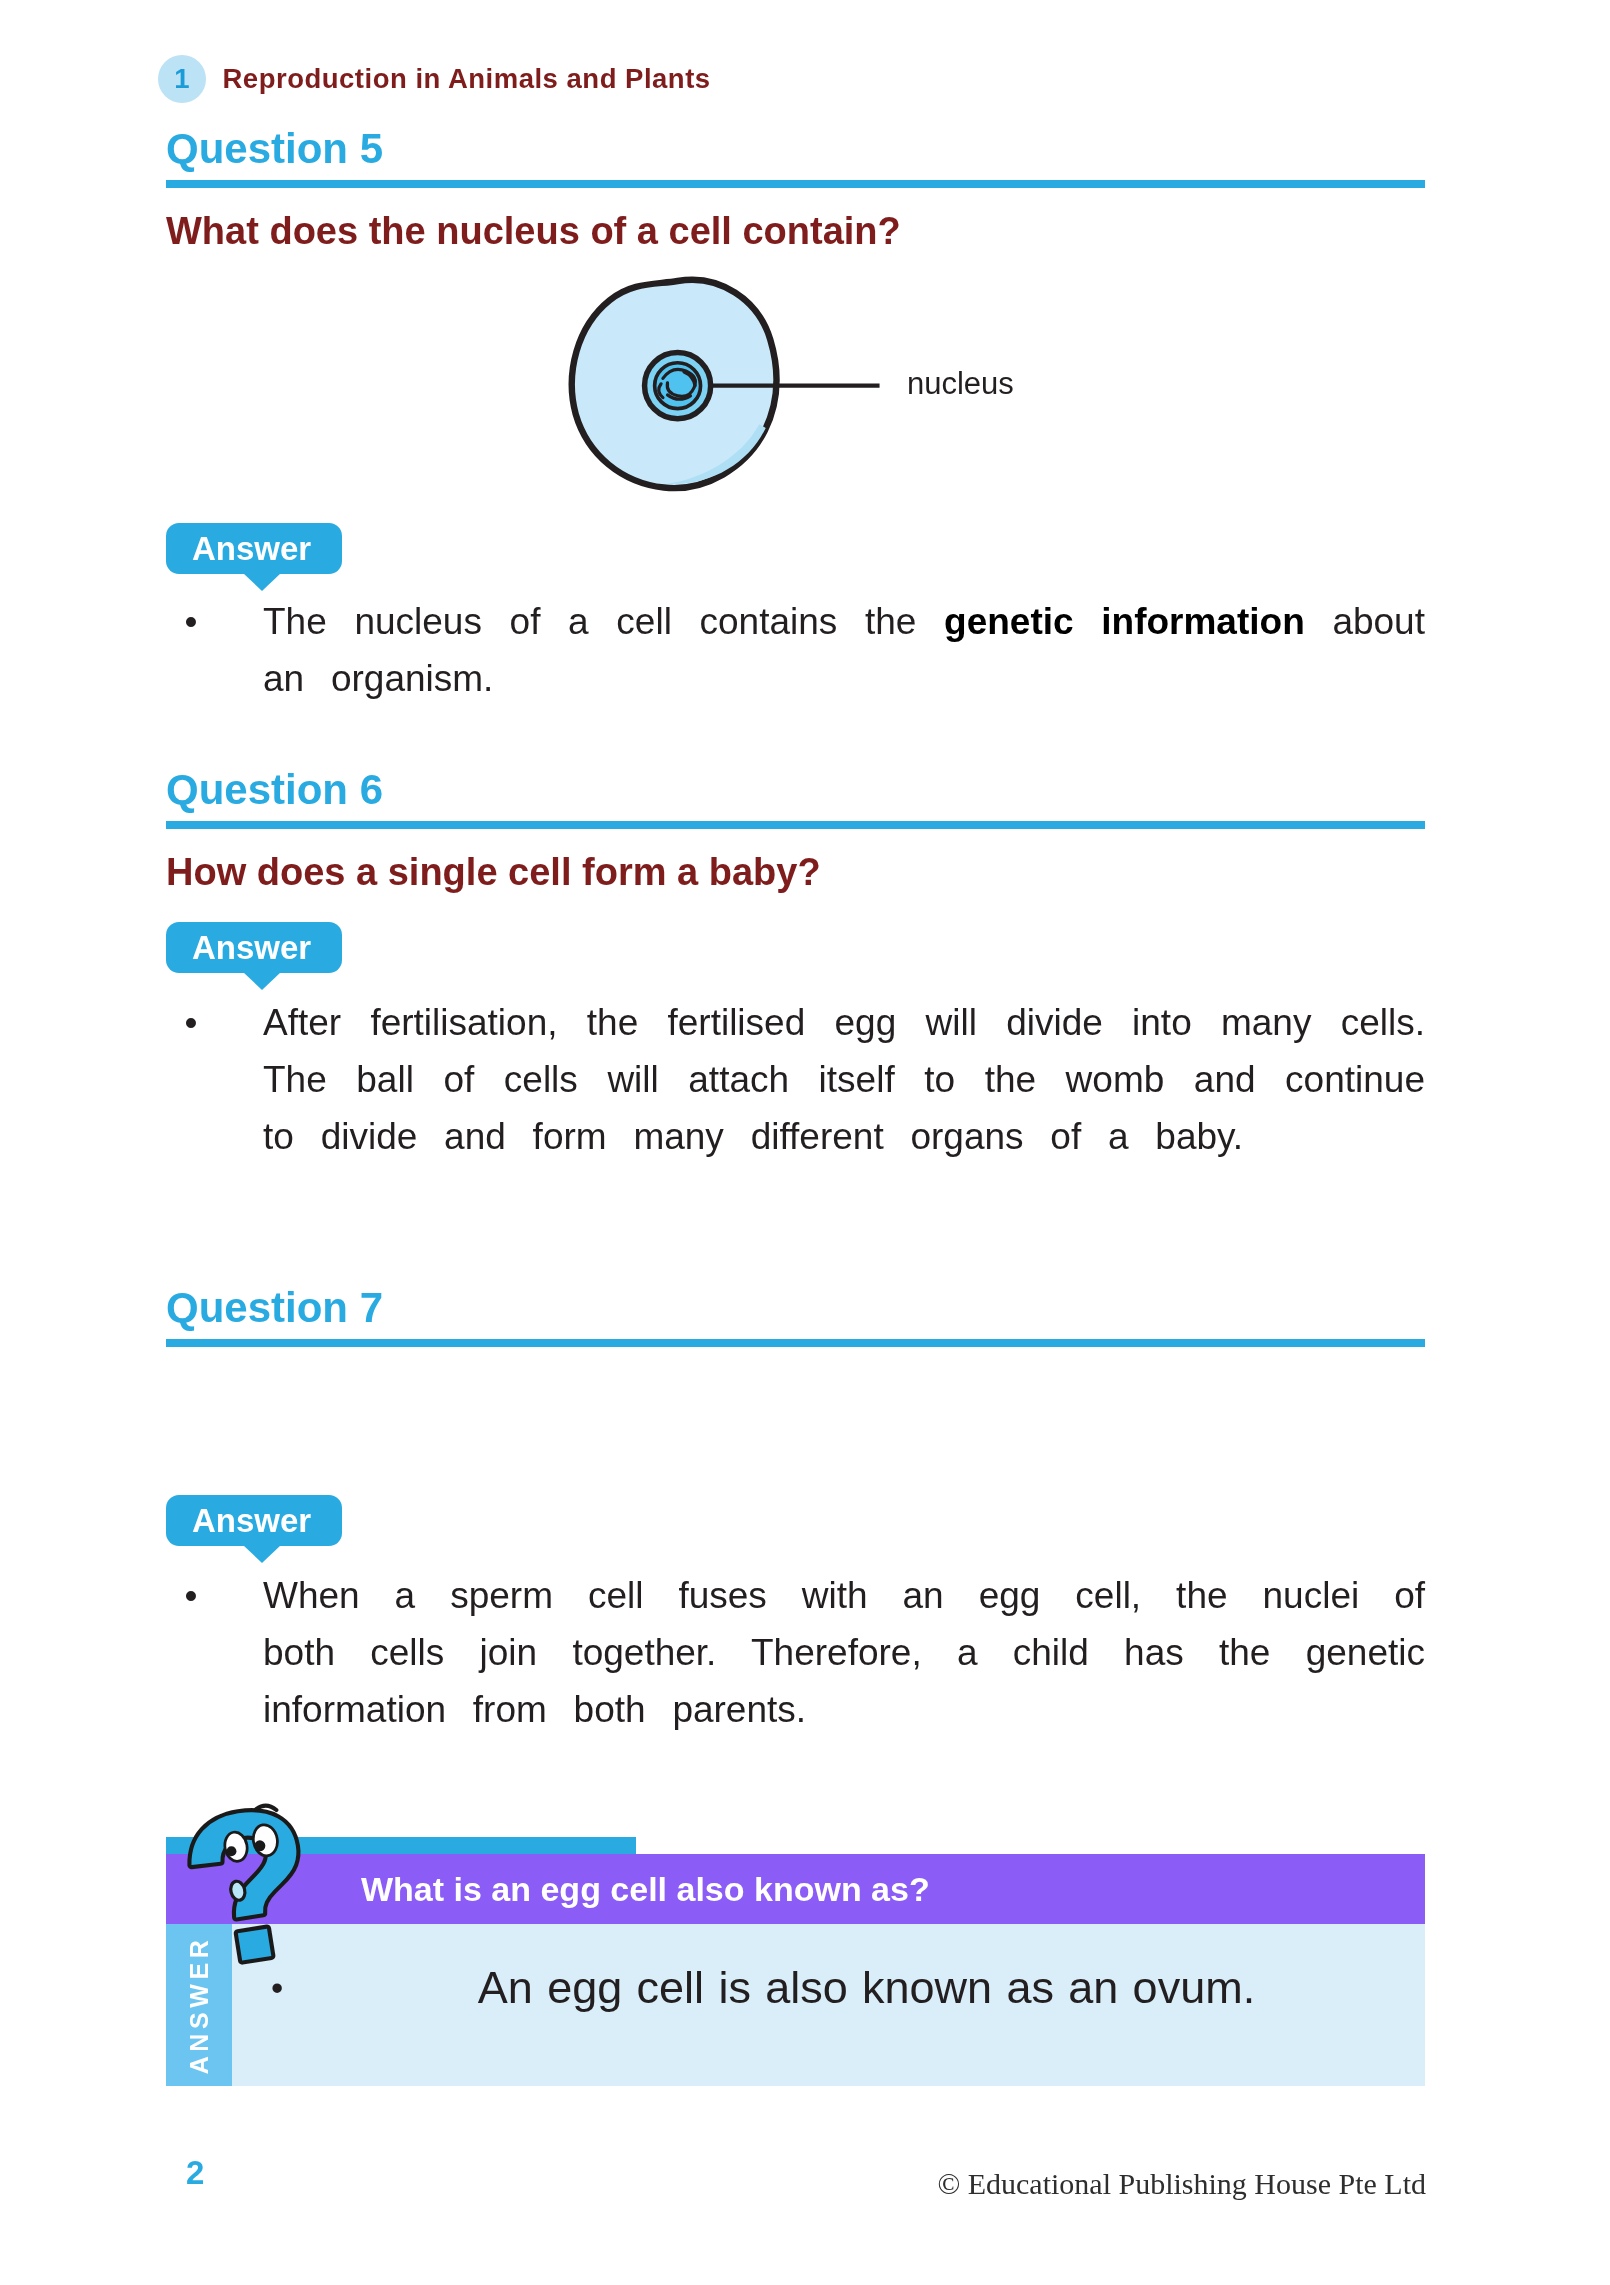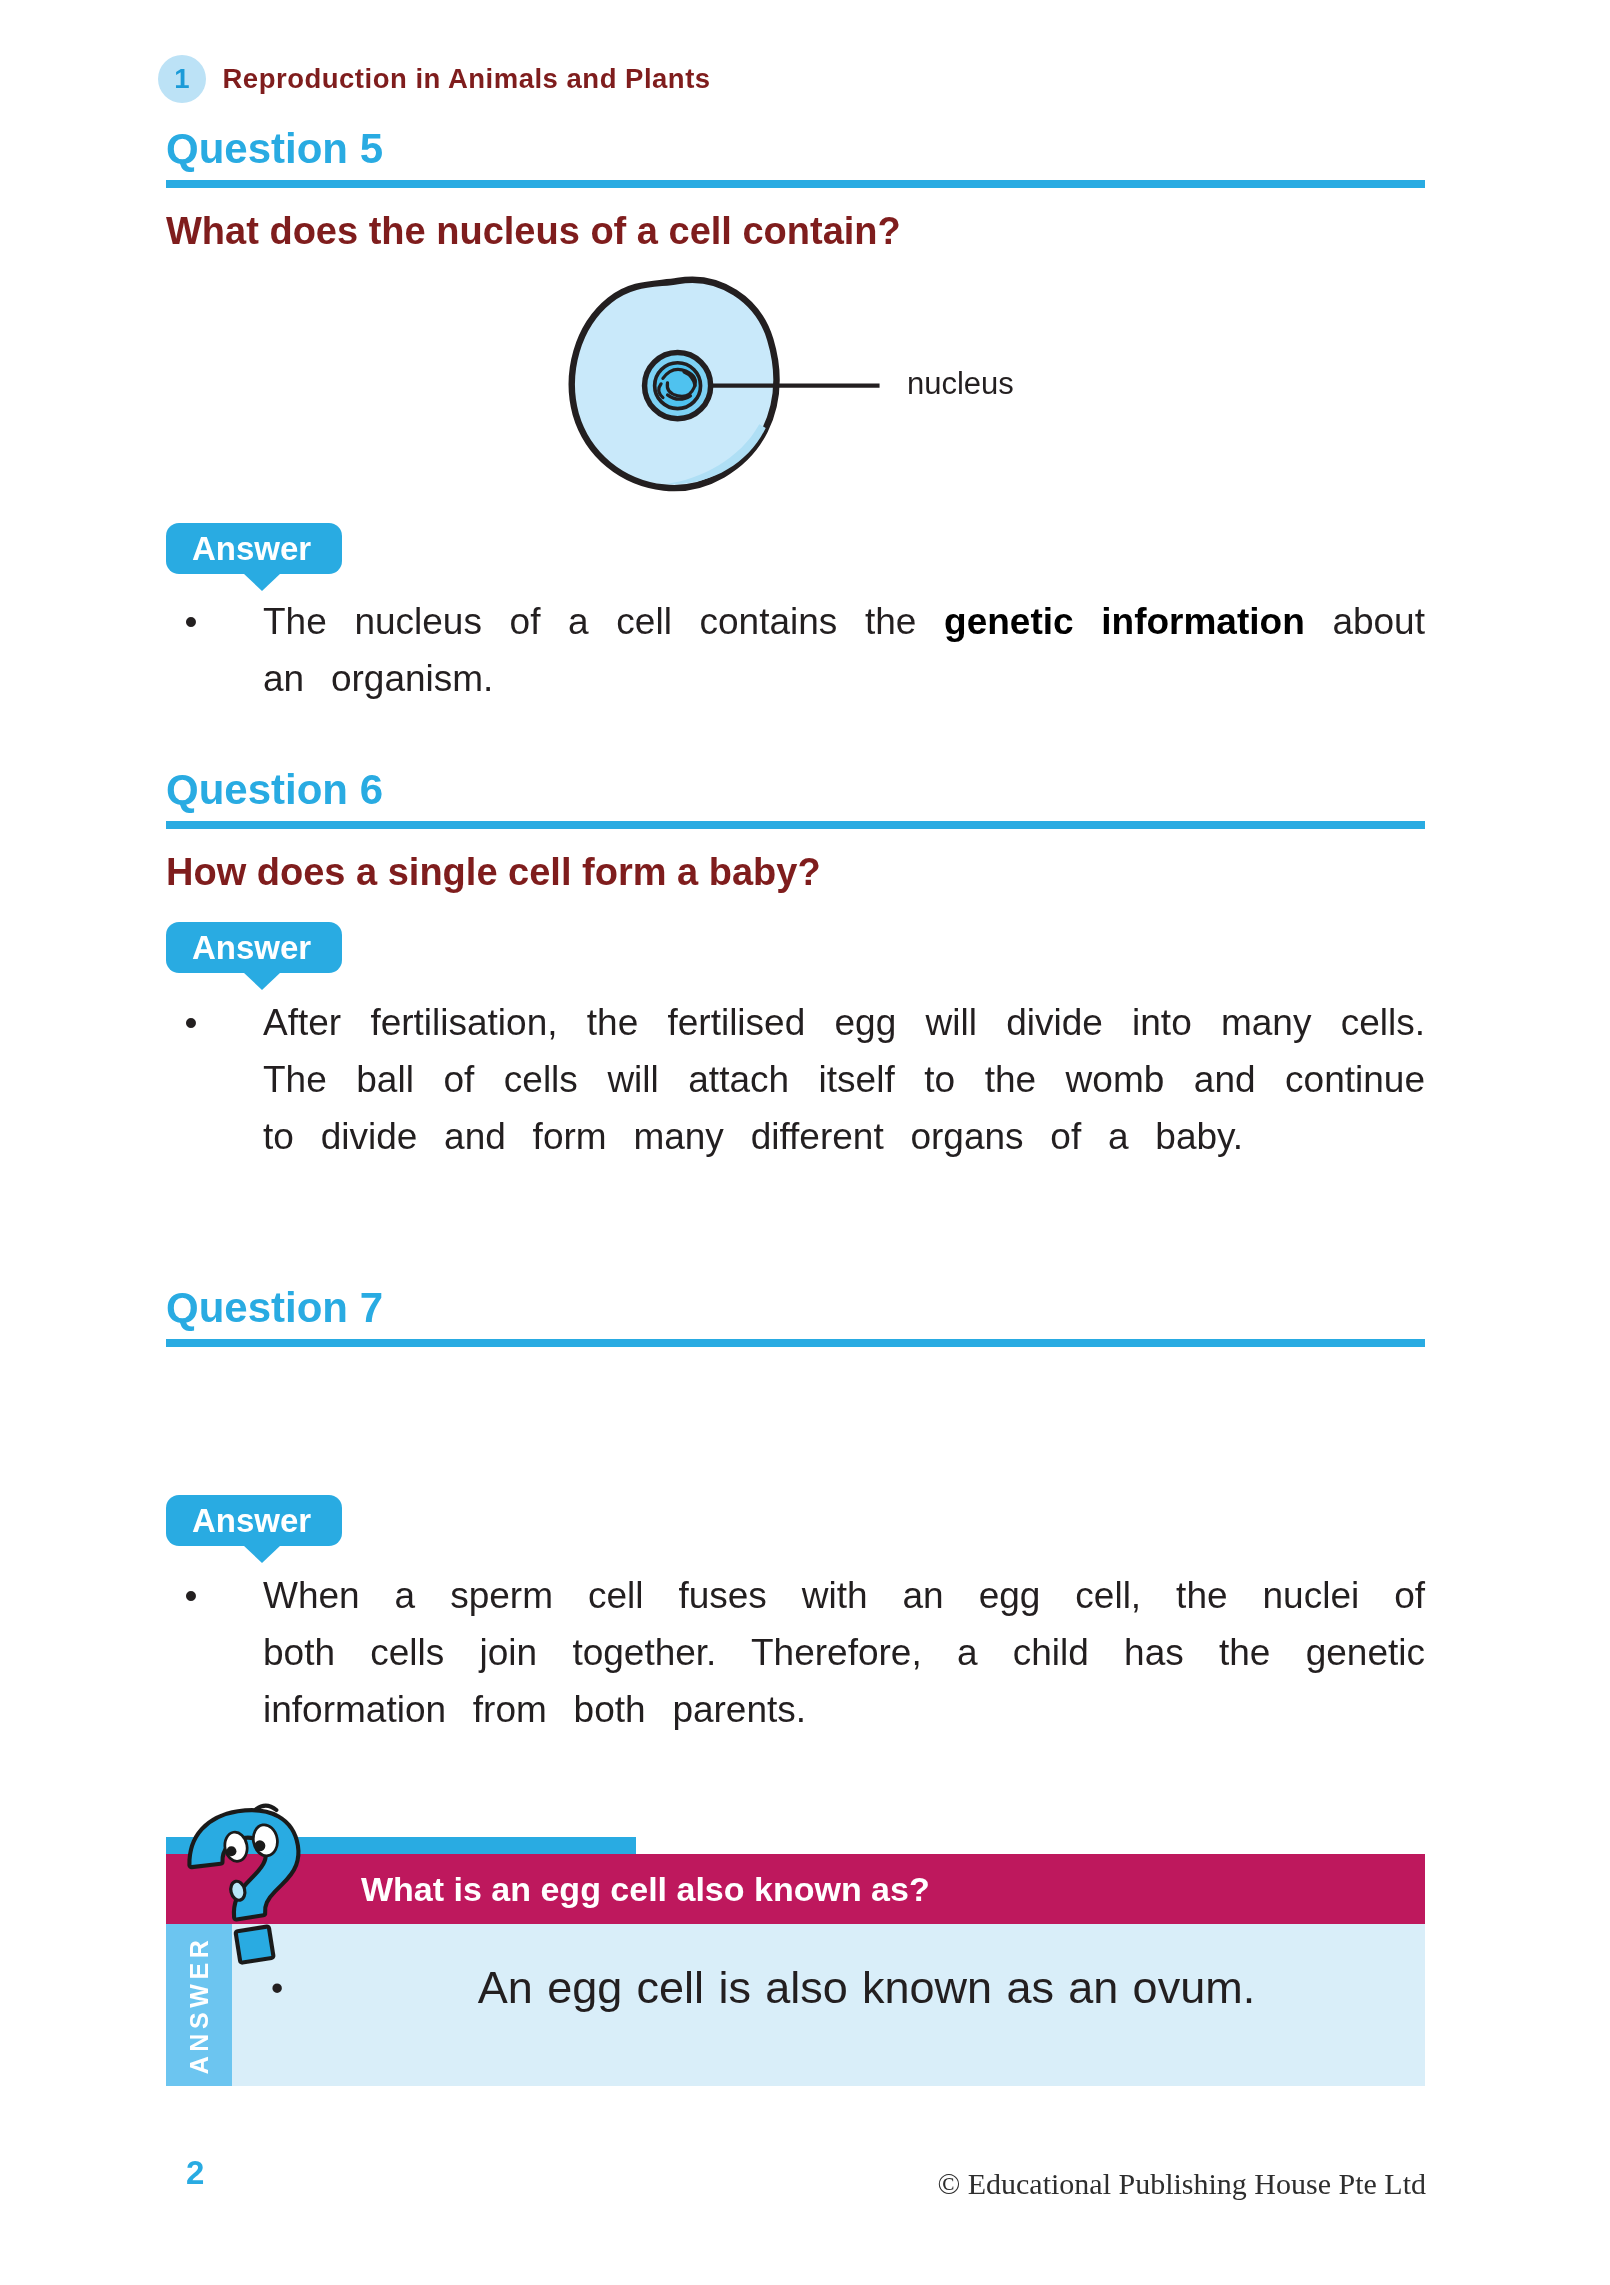--- a/index.html
+++ b/index.html
@@ -42,21 +42,21 @@
   .figure-label { position:absolute; left:358px; top:96px; font-size:31px; color:#231F20; }
 
   
   .af { position:absolute; left:166px; top:1793px; width:1259px; height:292px; }
   .af-bluebar {
     position:absolute; left:0; top:0; width:470px; height:73px; background:#29ABE2;
     display:flex; align-items:center; padding-left:195px;
     color:#fff; font-weight:bold; font-size:31px; letter-spacing:1.8px; white-space:nowrap;margin-top:44px;
   }
   .af-graybar {
-    position:absolute; left:0; top:61px; width:1259px; height:71px; background:#be185d;
+    position:absolute; left:0; top:61px; width:1259px; height:71px; background:#8b5cf6;
     display:flex; align-items:center; padding-left:195px;
     color:#fff; font-weight:bold; font-size:34px;
   }
   .af-panel { position:absolute; left:0; top:131px; width:1259px; height:162px; background:#D9EEF9; }
   .af-strip { position:absolute; left:0; top:131px; width:66px; height:162px; background:#6CC5F0; }
   .af-strip-label {
     position:absolute; left:-48px; top:48px; width:162px; height:66px;
     display:flex; align-items:center; justify-content:center;
     transform:rotate(-90deg);
     color:#fff; font-weight:bold; font-size:25px; letter-spacing:4.6px;

